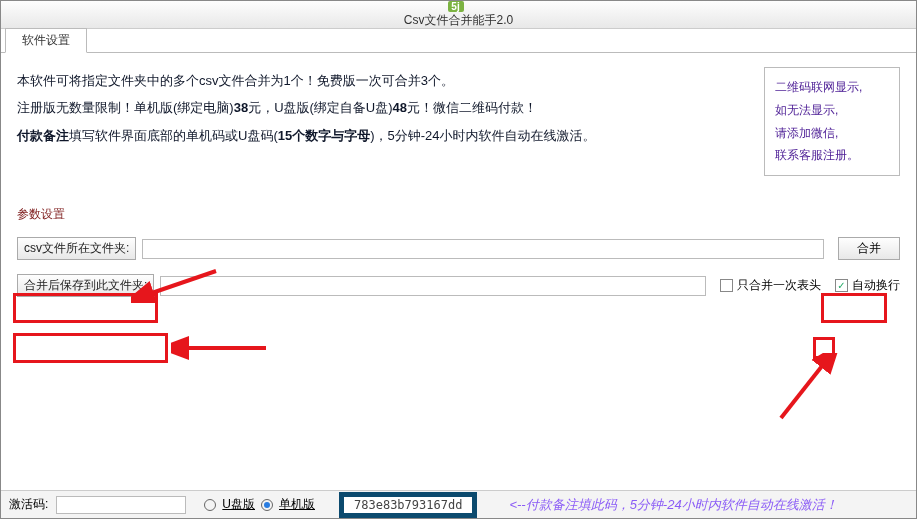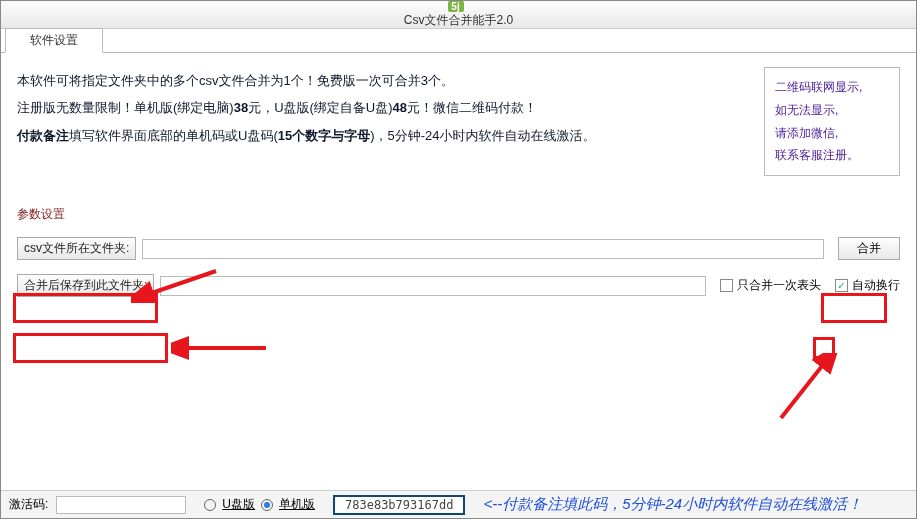--- a/index.html
+++ b/index.html
@@ -67,21 +67,21 @@
       background: #fff;
       border-bottom: 1px solid #bbb;
       display: flex;
       align-items: flex-end;
       padding-left: 4px;
     }
     .tab {
       border: 1px solid #bbb;
       border-bottom: 1px solid #fff;
       background: #fff;
-      padding: 3px 24px;
+      padding: 3px 16px;
       font-size: 12px;
       color: #333;
       position: relative;
       top: 1px;
       cursor: pointer;
     }
     .content {
       flex: 1;
       background: #fff;
       padding: 14px 16px 8px 16px;
@@ -204,33 +204,33 @@
       cursor: pointer;
     }
     .radio.selected::after {
       content: "";
       width: 6px;
       height: 6px;
       background: #2a7de1;
       border-radius: 50%;
     }
     .machine-code {
-      border: 2px solid #0c4a6e;
+      border: 5px solid #0c4a6e;
       background: #fff;
       padding: 1px 10px;
       font-family: monospace;
       font-size: 12px;
       color: #444;
-      margin-left: 10px;
+      margin-left: 16px;
     }
     .hint {
-      color: #1d4ed8;
+      color: #8b5cf6;
       font-style: italic;
-      margin-left: 10px;
-      font-size: 15px;
+      margin-left: 24px;
+      font-size: 13px;
     }
   </style>
 </head>
 <body>
 
 <div class="window">
 
   <div class="titlebar">
     <div class="app-icon">5j</div>
     <div class="title-text">Csv文件合并能手2.0</div>

